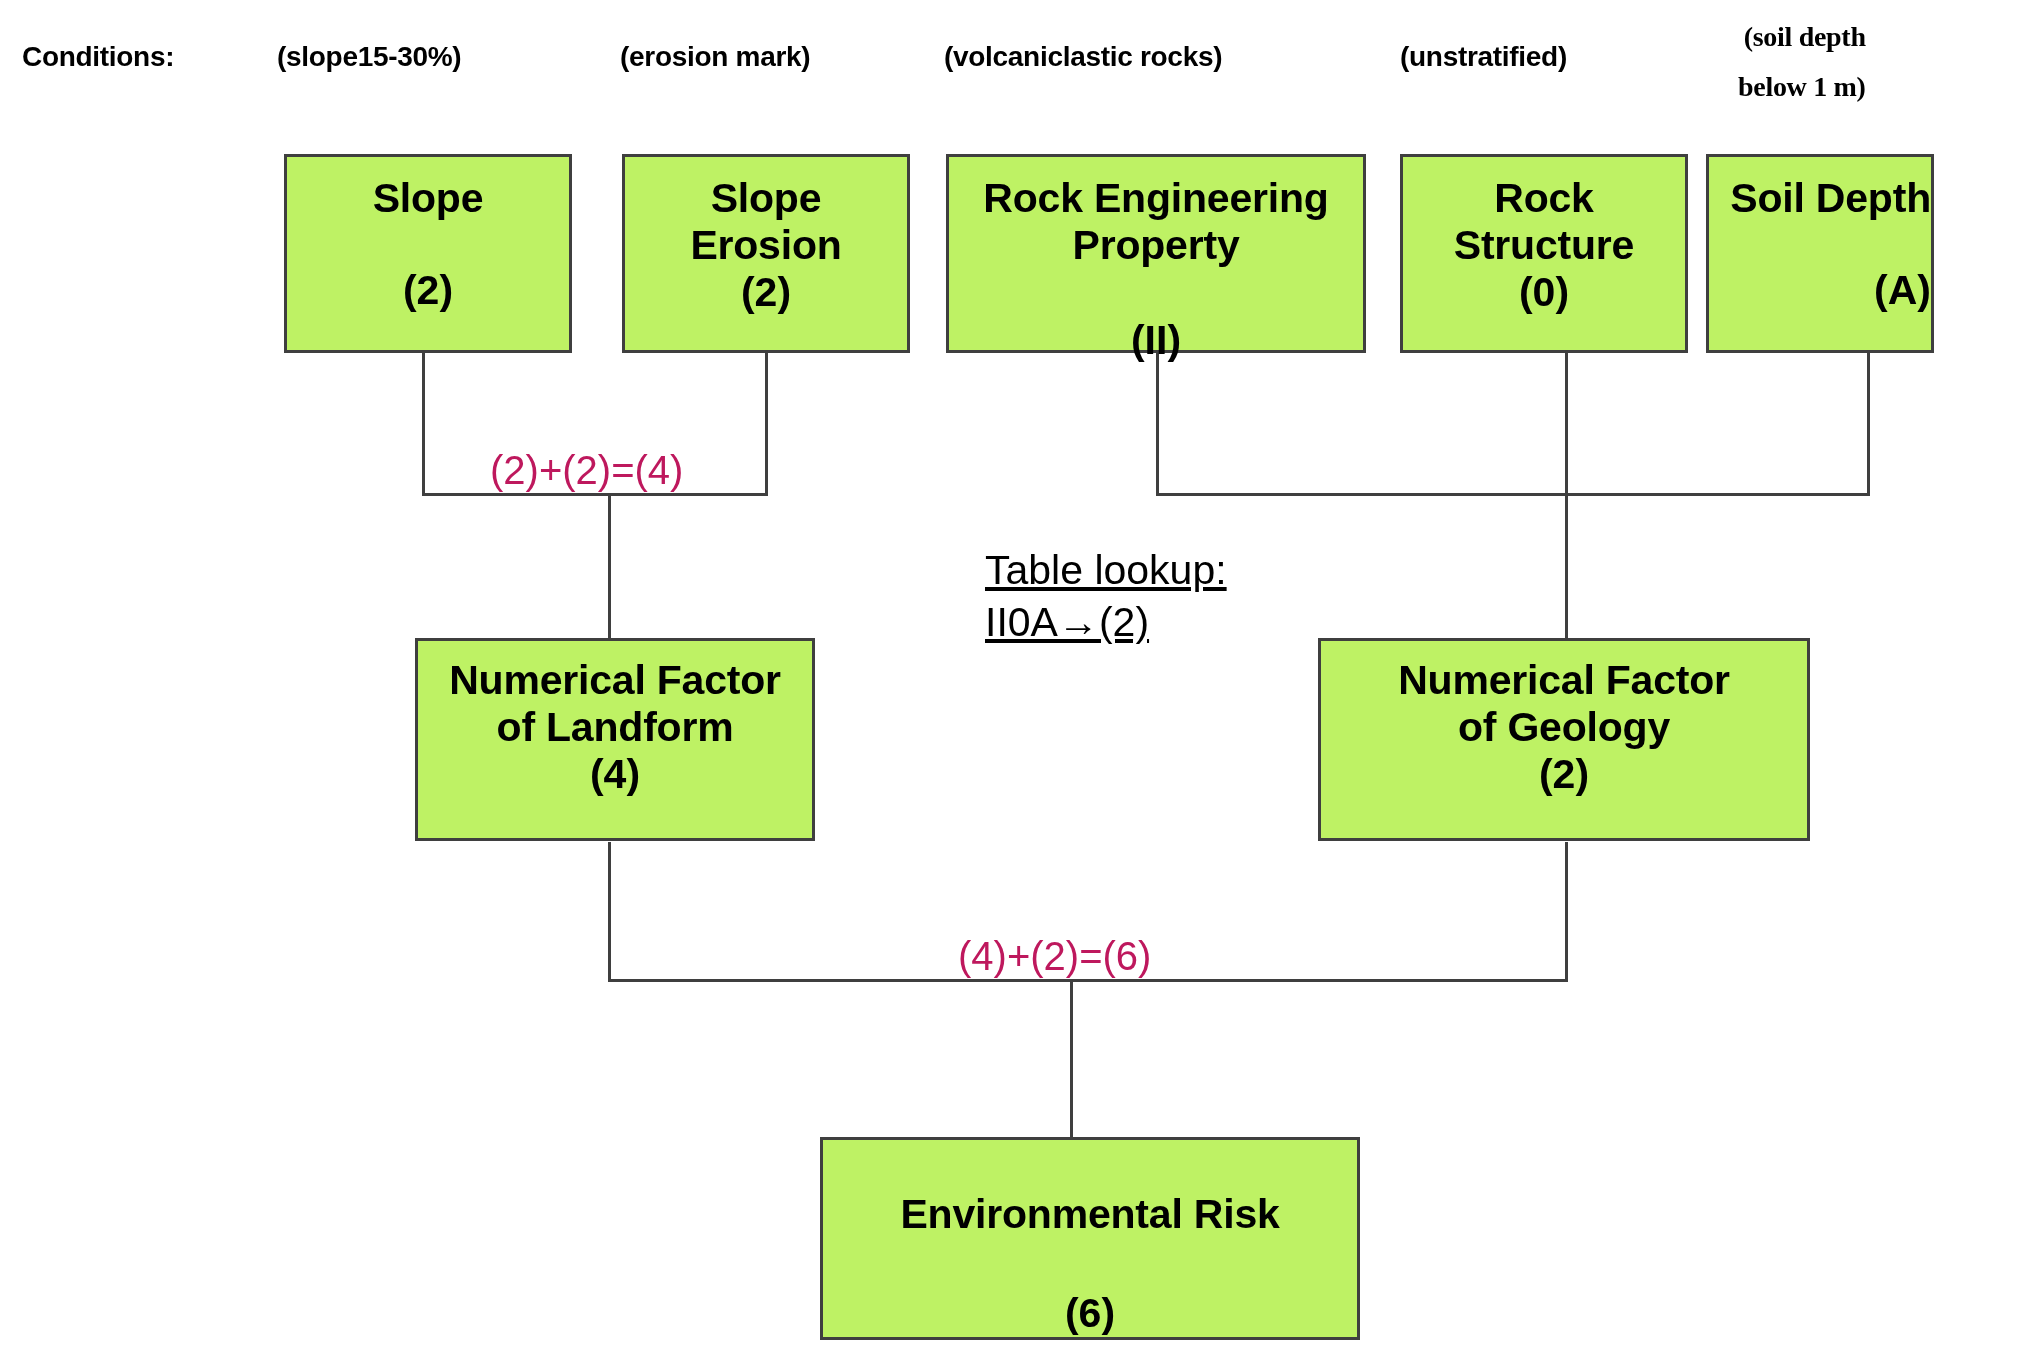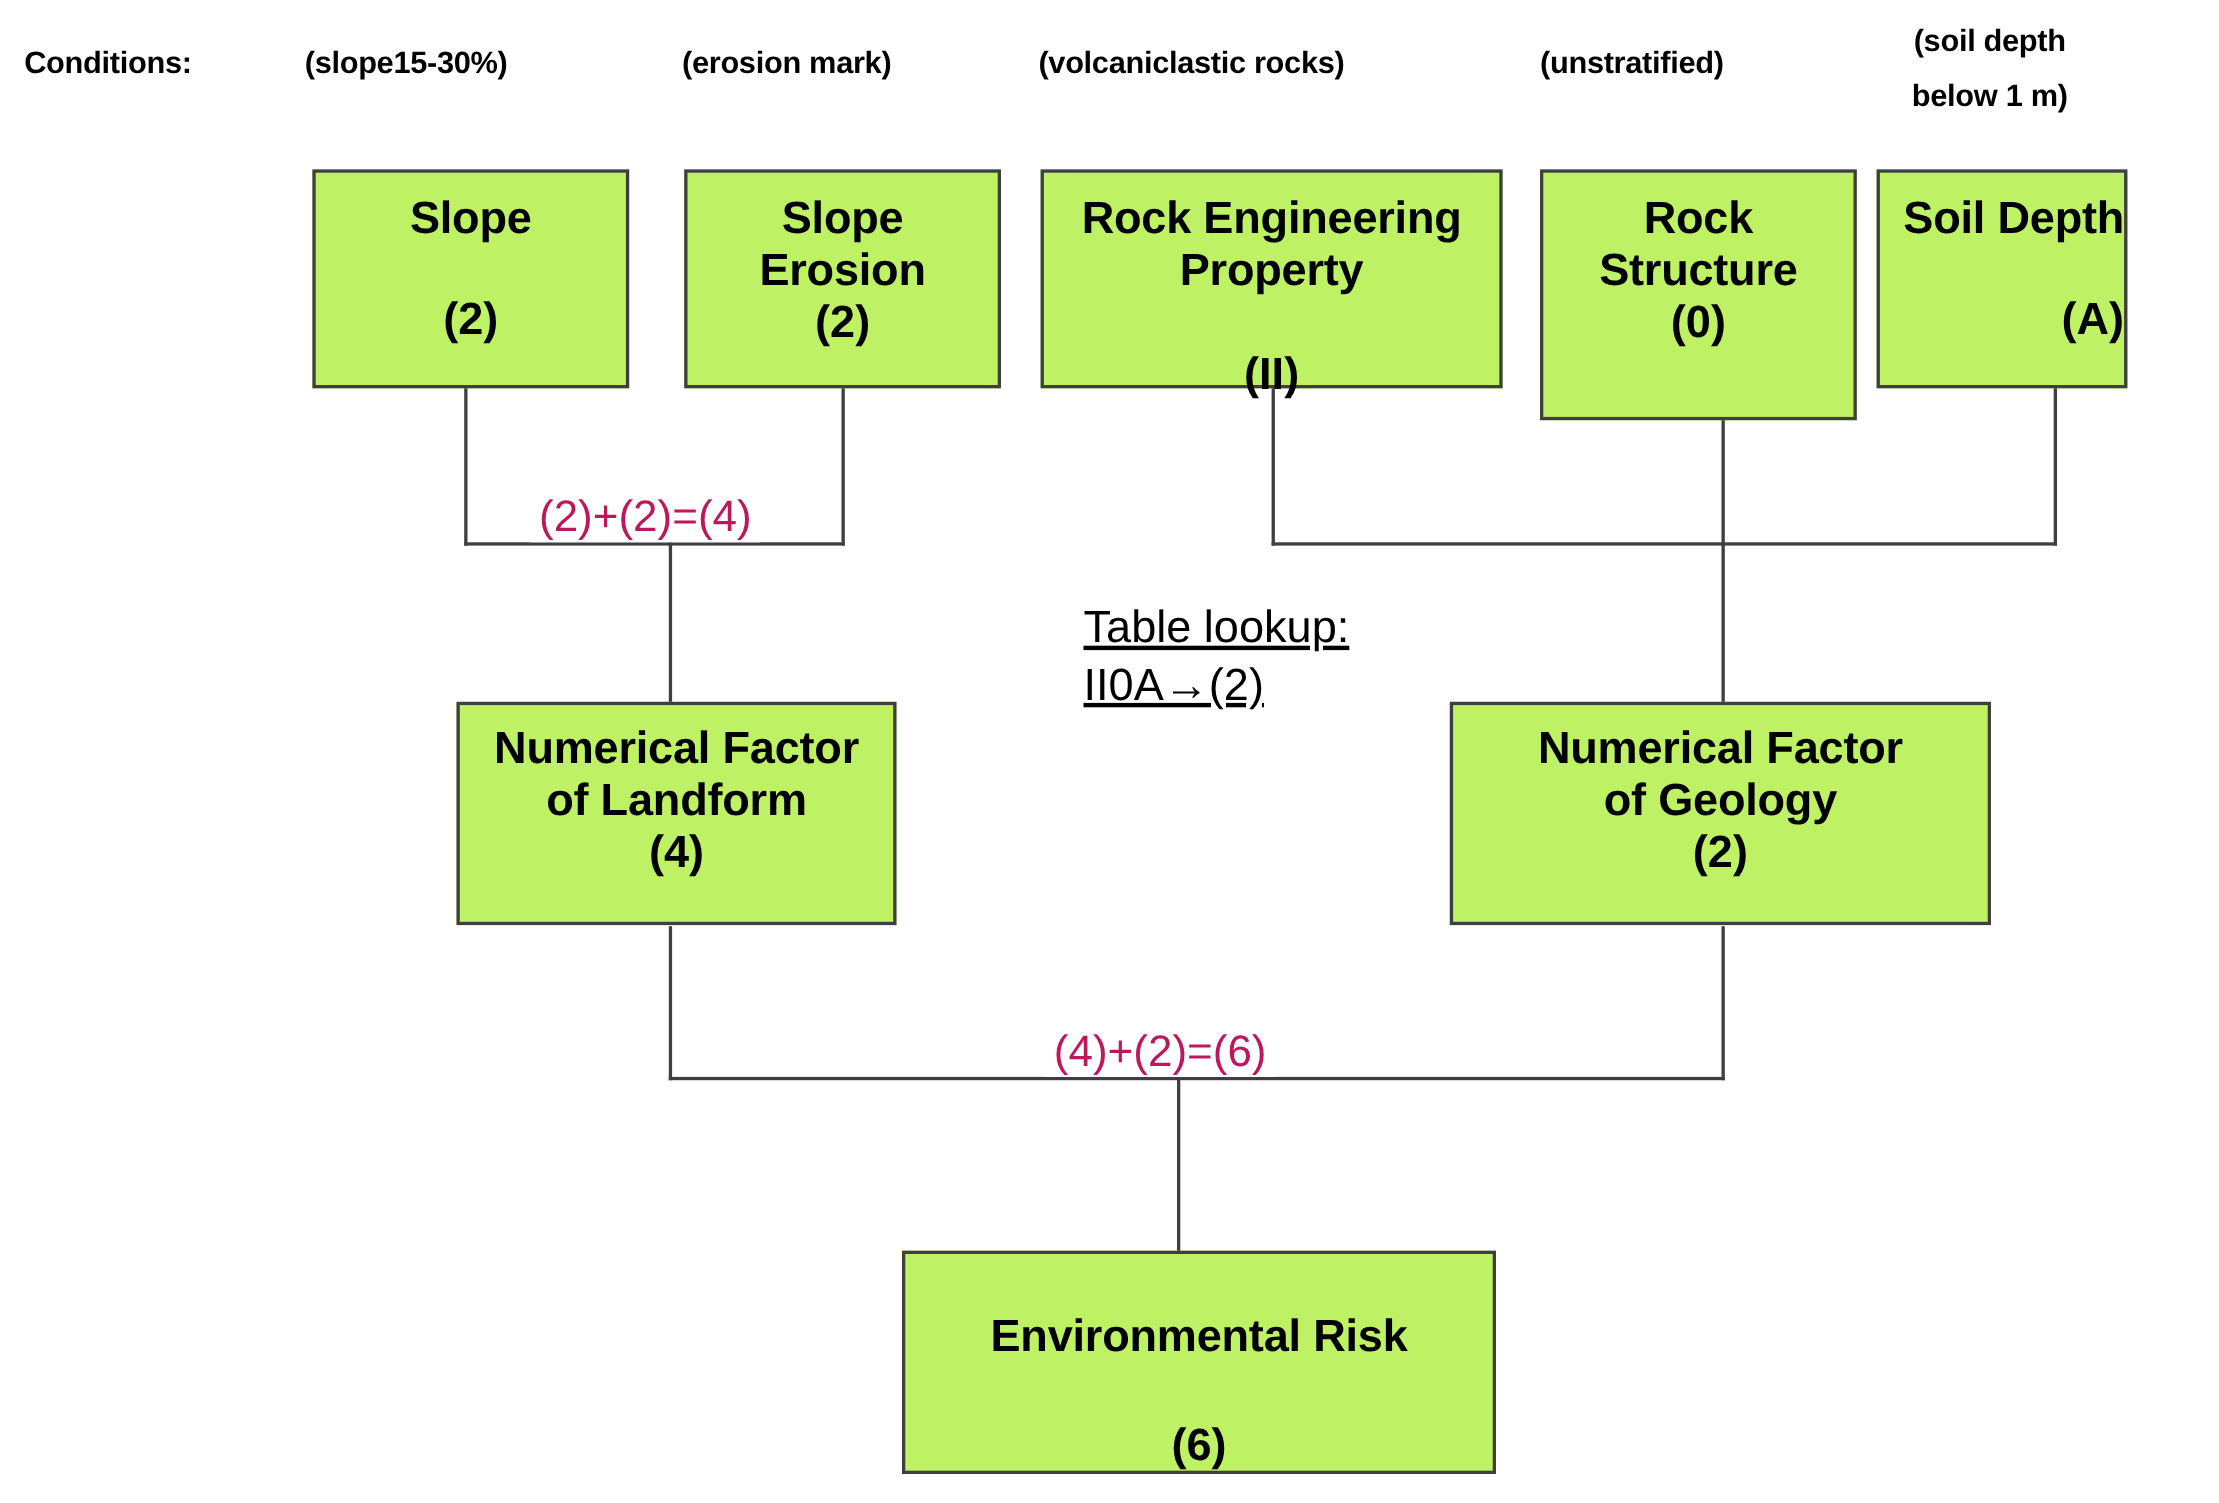--- a/index.html
+++ b/index.html
@@ -94,21 +94,21 @@
   <div class="cond-label" style="left:22px; top:32px;">Conditions:</div>
 
   <div class="cond-item" style="left:277px; top:32px;">(slope15-30%)</div>
 
   <div class="cond-item" style="left:620px; top:32px;">(erosion mark)</div>
 
   <div class="cond-item" style="left:944px; top:32px;">(volcaniclastic rocks)</div>
 
   <div class="cond-item" style="left:1400px; top:32px;">(unstratified)</div>
 
-  <div class="cond-item" style="left:1738px; top:12px; text-align:center;">(soil depth
+  <div class="cond-item" style="left:1738px; top:12px; text-align:right;font-family:Liberation Serif, serif;">(soil depth
 below 1 m)</div>
 
   <div class="vline" style="left:422px; top:352px; height:144px;"></div>
   <div class="vline" style="left:765px; top:352px; height:144px;"></div>
   <div class="hline" style="left:422px; top:493px; width:346px;"></div>
   <div class="vline" style="left:608px; top:493px; height:146px;"></div>
 
   <div class="vline" style="left:1156px; top:352px; height:144px;"></div>
   <div class="vline" style="left:1867px; top:352px; height:144px;"></div>
   <div class="hline" style="left:1156px; top:493px; width:714px;"></div>
@@ -129,21 +129,21 @@
 Erosion</div>
     <div class="value">(2)</div>
   </div>
 
   <div class="node" style="left:946px; top:154px; width:420px; height:199px; padding-top:18px;gap:48px;">
     <div class="title">Rock Engineering
 Property</div>
     <div class="value">(II)</div>
   </div>
 
-  <div class="node" style="left:1400px; top:154px; width:288px; height:228px; padding-top:18px;">
+  <div class="node" style="left:1400px; top:154px; width:288px; height:199px; padding-top:18px;">
     <div class="title">Rock
 Structure</div>
     <div class="value">(0)</div>
   </div>
 
   <div class="node" style="left:1706px; top:154px; width:228px; height:199px; padding-top:18px; justify-content:flex-start;align-items:flex-end;">
     <div class="title">Soil Depth</div>
     <div class="value" style="margin-top:45px;">(A)</div>
   </div>
 

